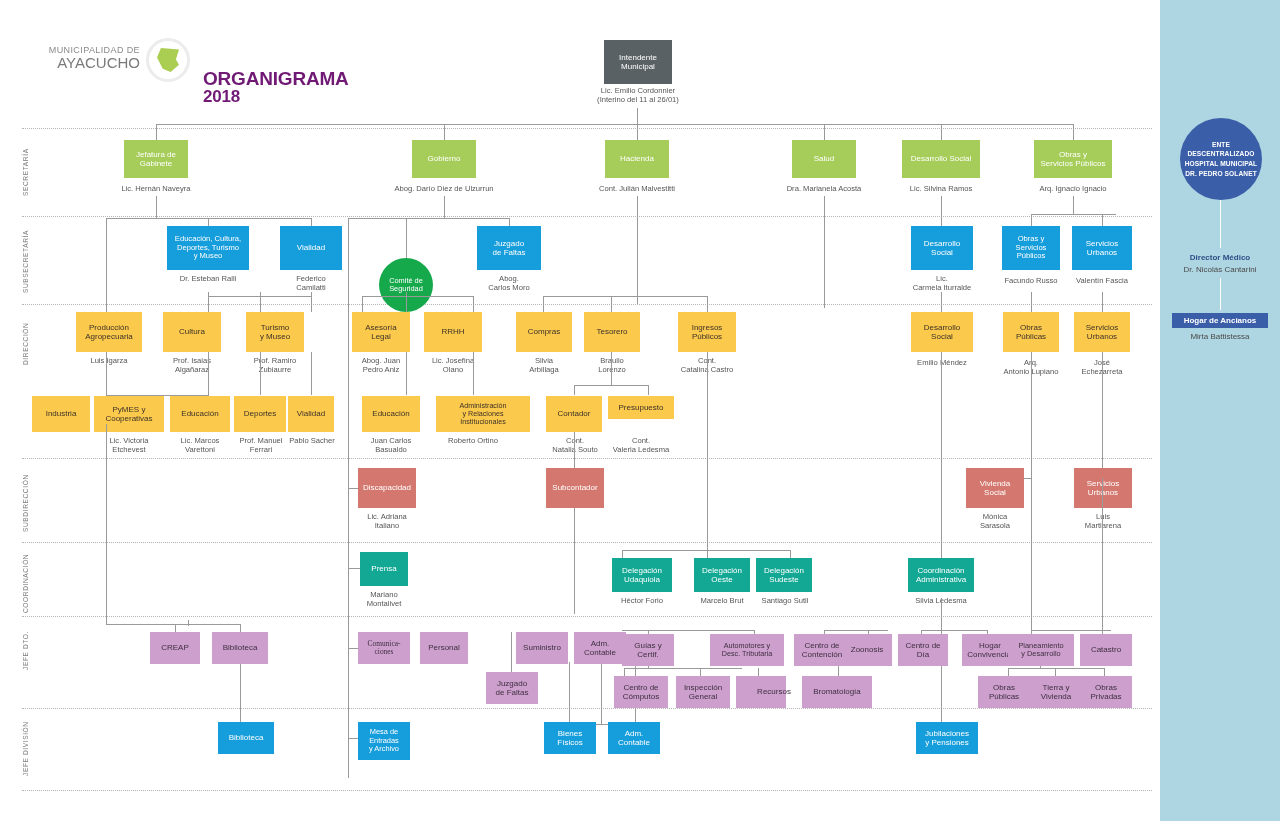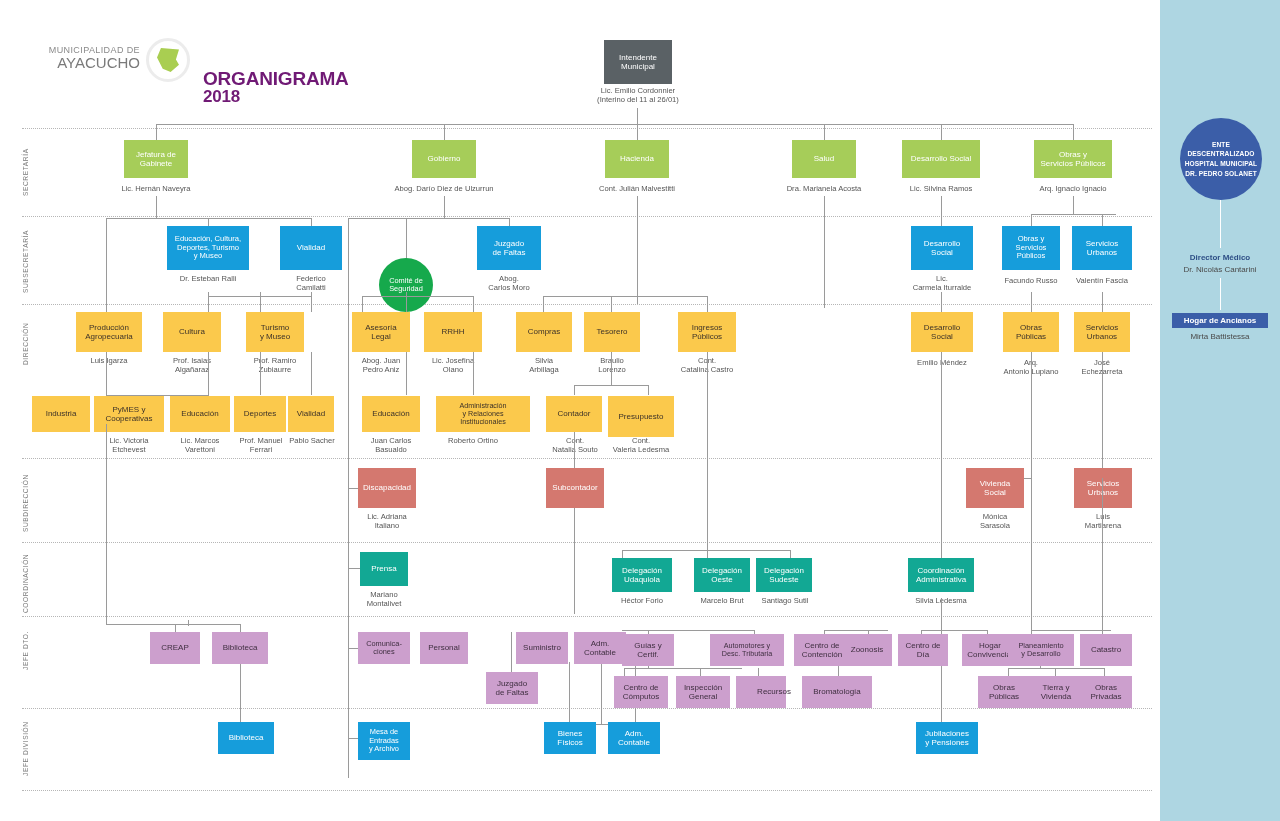--- a/index.html
+++ b/index.html
@@ -406,21 +406,21 @@
   <div class="node c-yel" style="left:436px; top:396px; width:94px; height:36px; font-size:7.2px;">
       <div>Administración<br>y Relaciones<br>Institucionales</div>
     </div>
   <div class="person" style="left:432px; top:436px; width:82px;">Roberto Ortino</div>
 
   <div class="node c-yel" style="left:546px; top:396px; width:56px; height:36px;">
       <div>Contador</div>
     </div>
   <div class="person" style="left:540px; top:436px; width:70px;">Cont.<br>Natalia Souto</div>
 
-  <div class="node c-yel" style="left:608px; top:396px; width:66px; height:41px;">
+  <div class="node c-yel" style="left:608px; top:396px; width:66px; height:23px;">
       <div>Presupuesto</div>
     </div>
   <div class="person" style="left:600px; top:436px; width:82px;">Cont.<br>Valeria Ledesma</div>
 
   <div class="ln lnv" style="left:348px; top:336px; height:152px;"></div>
   <div class="ln lnh" style="left:348px; top:488px; width:10px;"></div>
   <div class="ln lnv" style="left:707px; top:352px; height:196px;"></div>
   <div class="ln lnv" style="left:574px; top:432px; height:36px;"></div>
   <div class="ln lnv" style="left:574px; top:508px; height:106px;"></div>
   <div class="ln lnv" style="left:941px; top:352px; height:196px;"></div>
@@ -523,21 +523,21 @@
   <div class="ln lnv" style="left:1055px; top:668px; height:8px;"></div>
   <div class="ln lnv" style="left:1104px; top:668px; height:8px;"></div>
   <div class="ln lnv" style="left:1040px; top:660px; height:8px;"></div>
 
   <div class="node c-purp" style="left:150px; top:632px; width:50px; height:32px;">
       <div>CREAP</div>
     </div>
   <div class="node c-purp" style="left:212px; top:632px; width:56px; height:32px;">
       <div>Biblioteca</div>
     </div>
-  <div class="node c-purp" style="left:358px; top:632px; width:52px; height:32px; font-size:7.4px;">
+  <div class="node c-purp" style="left:358px; top:632px; width:52px; height:32px; font-size:7.4px;font-family:Liberation Serif, serif;">
       <div>Comunica-<br>ciones</div>
     </div>
   <div class="node c-purp" style="left:420px; top:632px; width:48px; height:32px;">
       <div>Personal</div>
     </div>
   <div class="node c-purp" style="left:516px; top:632px; width:52px; height:32px;">
       <div>Suministro</div>
     </div>
   <div class="node c-purp" style="left:574px; top:632px; width:52px; height:32px;">
       <div>Adm.<br>Contable</div>

